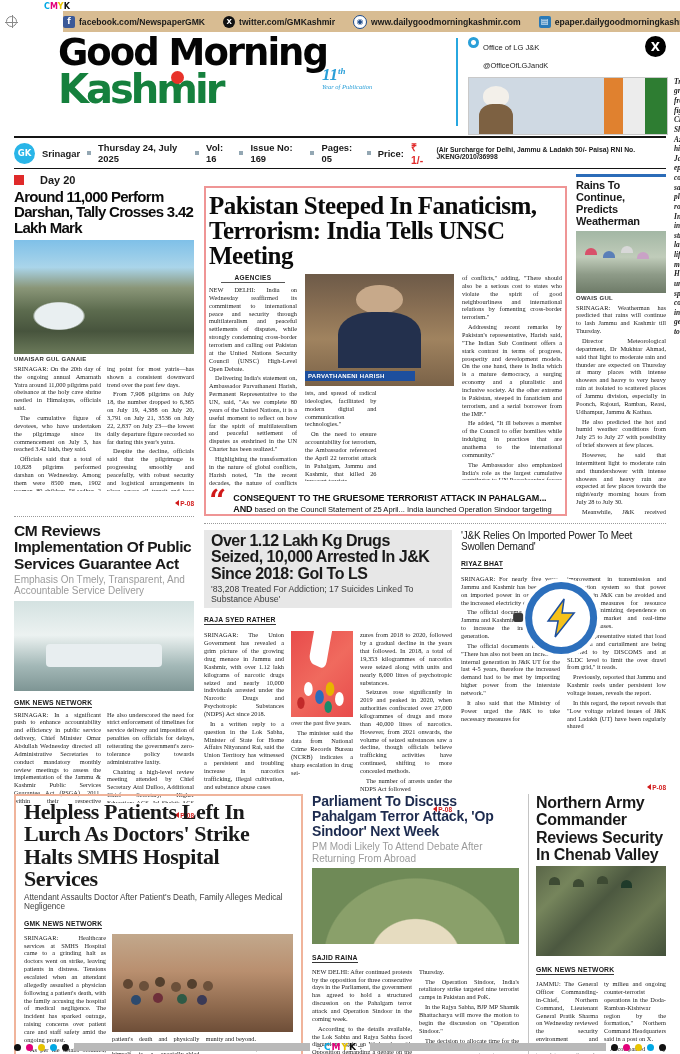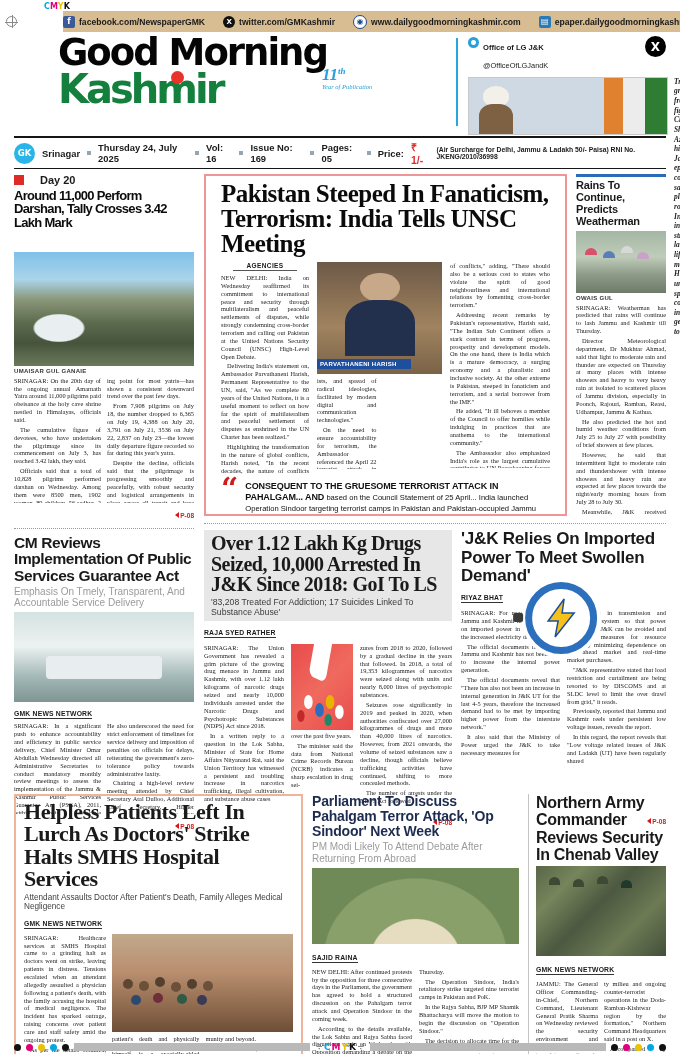--- a/index.html
+++ b/index.html
@@ -31,21 +31,21 @@
   .badge16{position:absolute;left:308px;top:30px;color:#2a9fd8;font-style:italic;font-family:"Liberation Serif",serif;line-height:1;}
   .badge16 .n{font-size:17px;font-weight:bold;}
   .badge16 .sup{font-size:9px;font-weight:bold;vertical-align:super;}
   .badge16 .t{display:block;font-size:6.5px;margin-top:1px;}
   .mast-divider{width:2px;background:#27a7e0;height:88px;margin:2px 10px 0 0;flex:none;}
   .tweet{flex:1;padding-top:0;font-family:"Liberation Sans",sans-serif;}
   .tweet-head{display:flex;align-items:flex-start;gap:4px;}
   .lg-badge{width:11px;height:11px;border-radius:50%;flex:none;margin-top:1px;
             background:radial-gradient(circle at 50% 50%, #fff 0 2px, #2a9fd8 3px 100%);}
   .tweet-names{flex:1;line-height:1.15;}
-  .tweet-name{font-weight:bold;font-size:7.6px;}
+  .tweet-name{font-weight:normal;font-size:7.6px;}
   .tweet-handle{font-size:7.4px;color:#222;}
   .x-logo{width:21px;height:21px;background:#000;border-radius:50%;color:#fff;display:flex;align-items:center;
           justify-content:center;font:bold 12px "DejaVu Sans",sans-serif;flex:none;}
   .tweet-body{display:flex;gap:6px;margin-top:4px;}
   .lg-photo{width:58px;height:56px;flex:none;border:1px solid #c9c9c9;
             background:linear-gradient(90deg,#cfd9e3 0 68%,#e0812f 68% 78%,#ececec 78% 89%,#2e7d32 89% 100%);position:relative;}
   .lg-photo::before{content:"";position:absolute;left:14px;top:8px;width:26px;height:20px;border-radius:50% 50% 40% 40%;background:#f3f0ea;}
   .lg-photo::after{content:"";position:absolute;left:10px;top:26px;width:34px;height:30px;border-radius:40% 40% 0 0;background:#7d6142;}
   .tweet-text{font-family:"Liberation Serif",serif;font-style:italic;font-weight:bold;font-size:7.4px;line-height:1.3;color:#222;}
   
@@ -69,34 +69,34 @@
                 border-bottom:3px solid transparent;border-right:4px solid #d11a1a;margin-right:1px;}
   .jump-row{text-align:right;margin-top:1px;}
   .byline{font:bold 6.8px "Liberation Sans",sans-serif;border-bottom:1px solid #333;padding-bottom:1px;
           margin:3px 0;display:inline-block;letter-spacing:.2px;}
   .credit{font:bold 6px "Liberation Sans",sans-serif;color:#333;margin:2px 0 3px;letter-spacing:.3px;}
   .photo{width:100%;position:relative;overflow:hidden;}
   .dotted-div{border-top:1.5px dotted #9a9a9a;margin:6px 0;}
   
   .kicker{display:flex;align-items:center;gap:16px;font:bold 11px "Liberation Sans",sans-serif;}
   .kicker-sq{width:10px;height:10px;background:#e02a2a;flex:none;}
-  .h-yatra{font-family:"Liberation Sans",sans-serif;font-weight:800;font-size:13px;line-height:1.02;
-           letter-spacing:-.7px;margin:3px 0 23px;color:#0c0c0c;}
+  .h-yatra{font-family:"Liberation Sans",sans-serif;font-weight:800;font-size:15px;line-height:1.02;
+           letter-spacing:-.7px;margin:3px 0 5px;color:#0c0c0c;}
   .photo-yatra{height:114px;background:linear-gradient(180deg,#7fc0e8 0%,#aad5ea 24%,#8a9678 42%,#5c6b4e 62%,#47543d 80%,#6b7a5a 100%);}
   .photo-yatra::before{content:"";position:absolute;left:8%;top:52%;width:34%;height:30%;
            background:radial-gradient(ellipse,#e9eff1 0 55%,transparent 60%);}
   .yatra-body{height:126px;}
   .h-psga{font-family:"Liberation Sans",sans-serif;font-weight:800;font-size:15.5px;line-height:1.06;letter-spacing:-.4px;}
   .subhead-gray{font-family:"Liberation Sans",sans-serif;font-size:10px;color:#9b9b9b;line-height:1.12;margin:2px 0 4px;}
   .photo-psga{height:90px;background:linear-gradient(180deg,#d4e2e1 0%,#ecf2f1 38%,#a3b8b7 72%,#7e9594 100%);}
   .photo-psga::before{content:"";position:absolute;left:18%;right:18%;top:48%;height:26%;background:#e8eef0;border-radius:4px;}
   .psga-body{height:92px;}
   
   .right-top{display:grid;grid-template-columns:1fr 90px;gap:9px;height:342px;}
-  .main-box{border:2px solid #ef9595;padding:5px 15px 6px;overflow:hidden;}
+  .main-box{border:2px solid #ef9595;padding:5px 3px 6px;overflow:hidden;margin-top:12px;}
   .h-main{font-family:"Liberation Serif",serif;font-weight:bold;font-size:25px;line-height:1.0;
           letter-spacing:-.5px;color:#0b0b0b;}
   .main-cols{display:grid;grid-template-columns:88px 1fr 100px;gap:8px;margin-top:6px;height:212px;overflow:hidden;}
   .agencies{font:bold 6.5px "Liberation Sans",sans-serif;text-align:center;border-bottom:1px solid #555;
             margin:0 12px 3px;padding-bottom:1px;display:block;letter-spacing:.4px;}
   .photo-harish{height:112px;background:linear-gradient(180deg,#6d5a48 0%,#8a7054 32%,#a0835f 58%,#7a6248 100%);}
   .photo-harish::before{content:"";position:absolute;left:34%;top:10%;width:32%;height:26%;border-radius:50%;background:#c7a98a;}
   .photo-harish::after{content:"";position:absolute;left:22%;top:34%;width:56%;height:50%;border-radius:40% 40% 0 0;background:#23304d;}
   .nameplate{position:absolute;bottom:5px;left:0;width:70%;background:#1d4f9e;color:#fff;
              font:bold 6px "Liberation Sans",sans-serif;padding:2px 3px;letter-spacing:.3px;}
@@ -108,25 +108,25 @@
   
   .weather-col{border-top:3.5px solid #2b6cb8;padding-top:3px;overflow:hidden;}
   .h-weather{font-family:"Liberation Sans",sans-serif;font-weight:800;font-size:11px;line-height:1.08;letter-spacing:-.2px;}
   .photo-weather{height:62px;margin:3px 0 2px;background:linear-gradient(180deg,#a3b7a4 0%,#c0ccba 42%,#8e9b88 70%,#6e7b68 100%);}
   .photo-weather::before{content:"";position:absolute;left:10%;top:28%;width:12px;height:7px;border-radius:8px 8px 0 0;background:#d8506a;box-shadow:18px 3px 0 #5a7fb8,36px -2px 0 #d8d8d8,52px 4px 0 #c9a2c6;}
   .weather-body{height:234px;}
   
   .right-mid{border-top:1.5px dotted #9a9a9a;margin-top:7px;padding-top:6px;display:grid;
              grid-template-columns:1fr 205px;gap:9px;height:250px;}
   .head-band{background:#e7e7e7;padding:3px 7px 4px;}
-  .h-drugs{font-family:Liberation Serif, serif;font-weight:bold;font-size:20px;line-height:1.03;letter-spacing:-.5px;}
+  .h-drugs{font-family:Liberation Sans, sans-serif;font-weight:bold;font-size:16px;line-height:1.03;letter-spacing:-.5px;}
   .sub-drugs{font-family:"Liberation Sans",sans-serif;font-size:8.7px;color:#3c3c3c;margin-top:2px;}
   .drugs-cols{display:grid;grid-template-columns:80px 1fr 92px;gap:7px;margin-top:3px;height:166px;overflow:hidden;}
   .photo-pills{height:86px;background:linear-gradient(135deg,#e84b4b 0%,#f06a5e 50%,#e84b4b 100%);}
-  .h-power{font-family:"Liberation Sans",sans-serif;font-weight:700;font-size:17px;line-height:1.1;letter-spacing:-.2px;}
+  .h-power{font-family:"Liberation Sans",sans-serif;font-weight:400;font-size:10px;line-height:1.1;letter-spacing:-.2px;}
   .power-wrap{position:relative;}
   .power-cols{display:grid;grid-template-columns:1fr 1fr;gap:7px;margin-top:3px;height:200px;overflow:hidden;}
   .power-icon{position:absolute;left:50%;top:52px;transform:translateX(-54%);width:58px;height:58px;border-radius:50%;
               background:#fff;border:7px solid #2c6fbc;box-shadow:0 0 0 4px #fff;display:flex;align-items:center;justify-content:center;}
   .power-icon::before{content:"";position:absolute;left:-19px;top:24px;width:10px;height:9px;background:#3a3a3a;border-radius:2px;}
   
   .bottom-band{position:absolute;top:794px;left:14px;right:14px;height:244px;display:grid;
                grid-template-columns:289px 207px 1fr;gap:9px;}
   .smhs-box{border:2px solid #f0b49b;padding:5px 8px;overflow:hidden;}
   .h-smhs{font-family:"Liberation Serif",serif;font-weight:bold;font-size:22px;line-height:1.02;letter-spacing:-.4px;}

